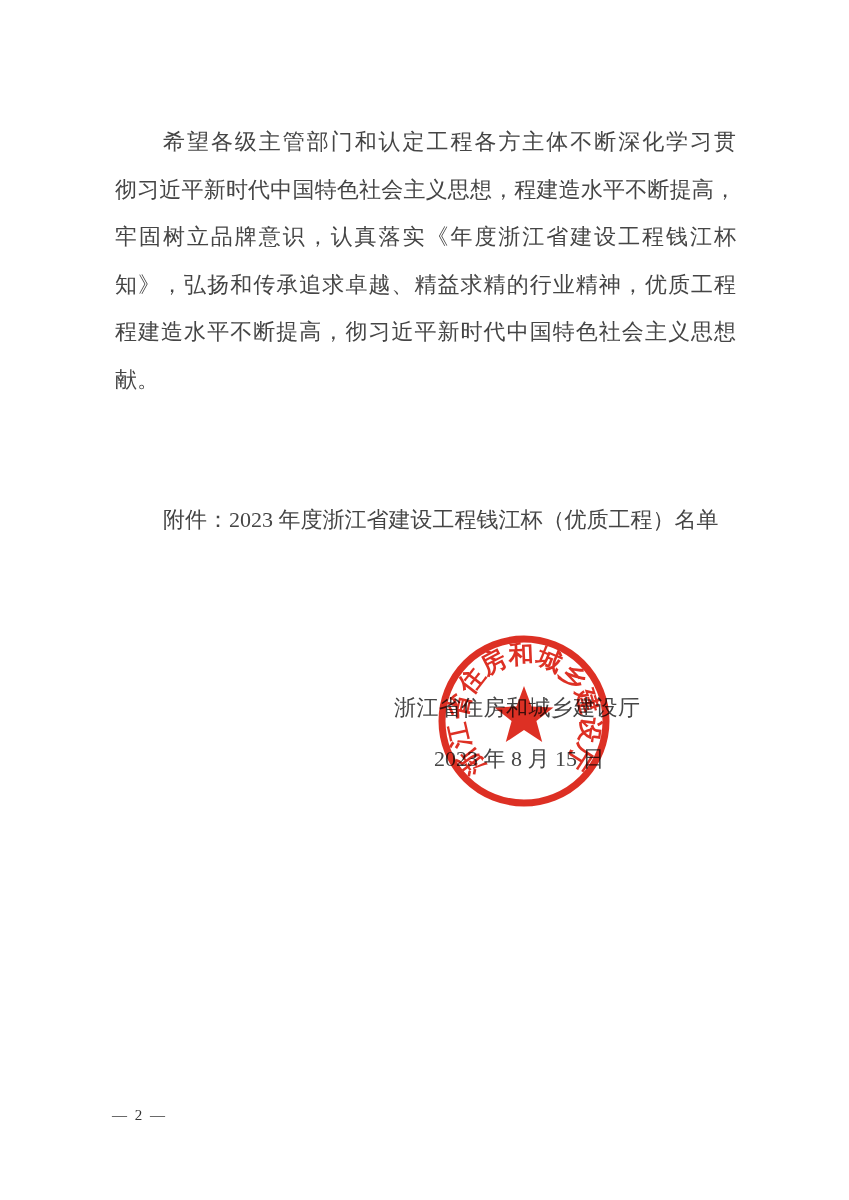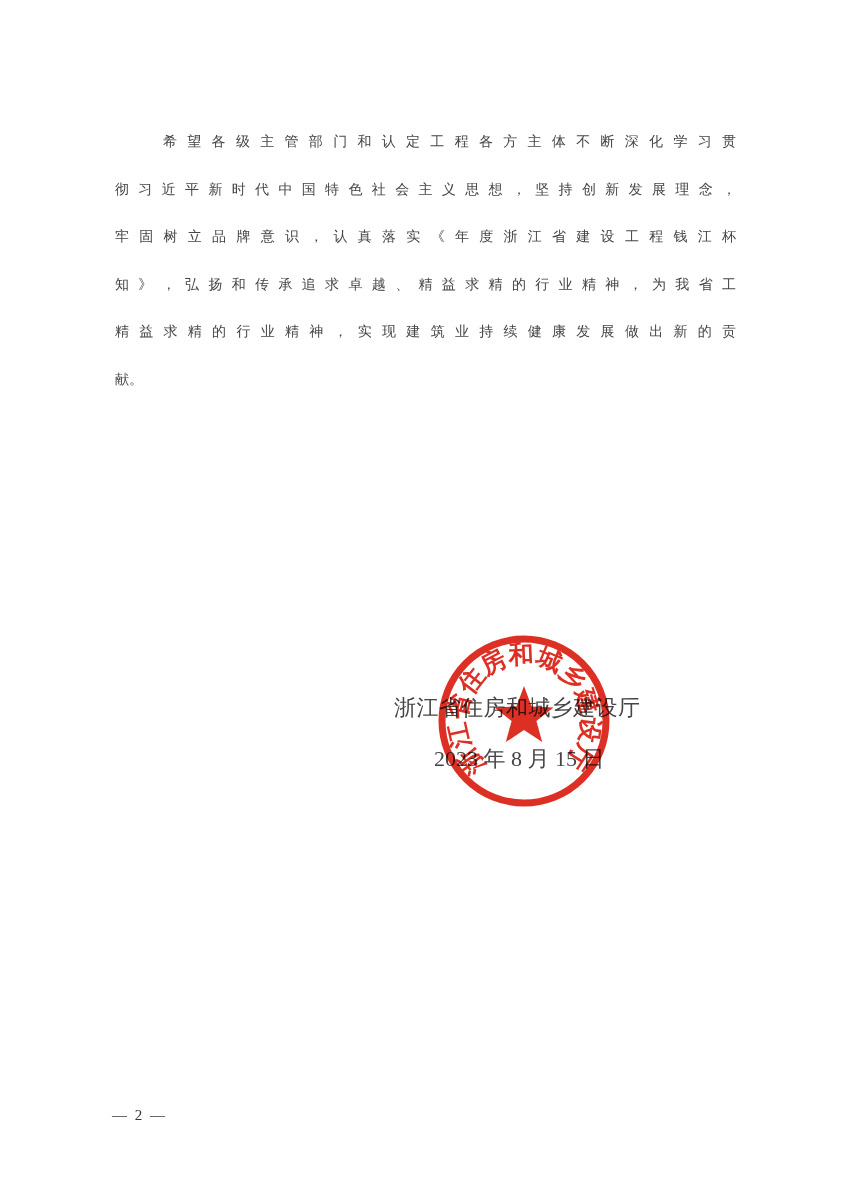--- a/index.html
+++ b/index.html
@@ -18,21 +18,21 @@
     overflow: hidden;
     font-family: "Liberation Serif", "DejaVu Serif", serif;
     color: var(--body-text, #454545);
   }
   
   .body-text {
     position: absolute;
     left: 115px;
     top: 118px;
     width: 621px;
-    font-size: 14px;
+    font-size: 22px;
     line-height: 47.5px;
   }
   .body-line {
     text-align: justify;
     text-align-last: justify;
     text-justify: inter-character;
     white-space: nowrap;
   }
   .body-line:first-child { padding-left: 48px; }
   .body-line:last-child  { text-align-last: left; white-space: normal; }
@@ -92,27 +92,28 @@
     white-space: nowrap;
   }
 </style>
 </head>
 <body>
 
 <div class="page">
 
   <div class="body-text">
       <div class="body-line">希望各级主管部门和认定工程各方主体不断深化学习贯</div>
-      <div class="body-line">彻习近平新时代中国特色社会主义思想，坚持创新发展理念，</div>
+      <div class="body-line">彻习近平新时代中国特色社会主义思想，程建造水平不断提高，</div>
       <div class="body-line">牢固树立品牌意识，认真落实《年度浙江省建设工程钱江杯</div>
-      <div class="body-line">知》，弘扬和传承追求卓越、精益求精的行业精神，为我省工</div>
-      <div class="body-line">精益求精的行业精神，实现建筑业持续健康发展做出新的贡</div>
+      <div class="body-line">知》，弘扬和传承追求卓越、精益求精的行业精神，优质工程</div>
+      <div class="body-line">程建造水平不断提高，彻习近平新时代中国特色社会主义思想</div>
       <div class="body-line">献。</div>
     </div>
 
+  <div class="attachment">附件：2023 年度浙江省建设工程钱江杯（优质工程）名单</div>
 
   <div>
     <div class="issuer">浙江省住房和城乡建设厅</div>
     <div class="issue-date">2023 年 8 月 15 日</div>
 
     <svg class="seal" viewBox="0 0 192 192" xmlns="http://www.w3.org/2000/svg">
       <circle cx="96" cy="96" r="82" fill="none" stroke="#dc2418" stroke-width="7"></circle>
       <path id="sealArc" d="M 58.7 140.4 A 58 58 0 1 1 133.3 140.4" fill="none"></path>
       <text font-size="25" fill="#dc2418">
         <textPath href="#sealArc" startOffset="0" textLength="278" lengthAdjust="spacing">浙江省住房和城乡建设厅</textPath>

